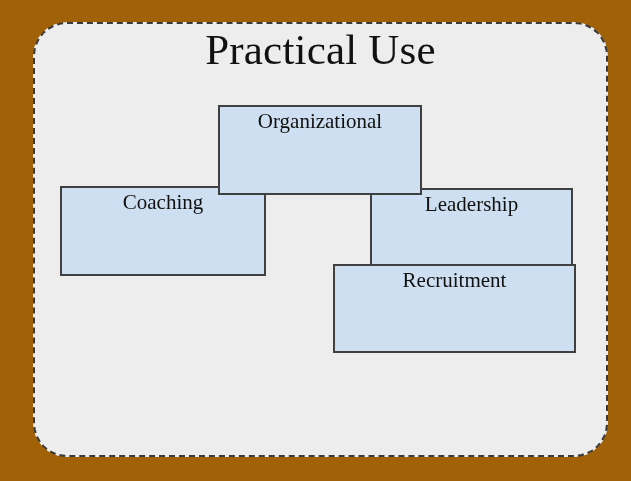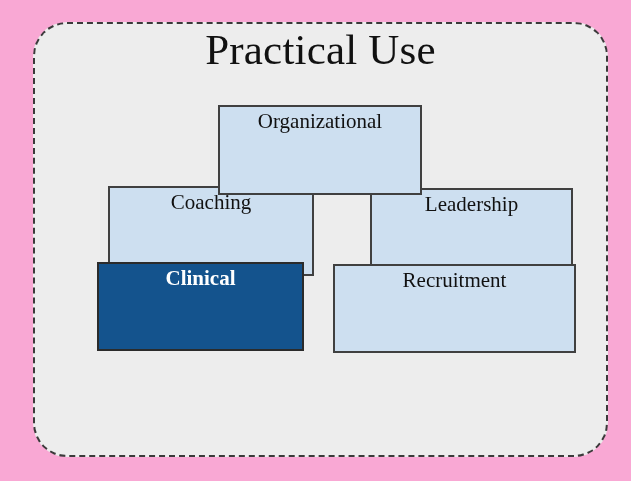--- a/index.html
+++ b/index.html
@@ -12,21 +12,21 @@
     width: 631px;
     height: 481px;
     font-family: "Liberation Serif", "DejaVu Serif", serif;
     -webkit-font-smoothing: antialiased;
   }
 
   #canvas {
     position: relative;
     width: 631px;
     height: 481px;
-    background: #f9a8d4;
+    background: #a16207;
     overflow: hidden;
   }
 
   
   .panel {
     position: absolute;
     left: 33px;
     top: 22px;
     width: 575px;
     height: 435px;
@@ -74,21 +74,21 @@
     font-weight: bold;
   }
 
   .node .node-label {
     display: block;
     width: 100%;
   }
 
   
   .node-orgdev      { left: 218px; top: 105px; width: 204px; height: 90px;  z-index: 5; }
-  .node-coaching    { left: 60px;  top: 186px; width: 206px; height: 90px;  z-index: 2; margin-left: 48px; }
+  .node-coaching    { left: 60px;  top: 186px; width: 206px; height: 90px;  z-index: 2; }
   .node-leadership  { left: 370px; top: 188px; width: 203px; height: 88px;  z-index: 2; }
   .node-recruitment { left: 333px; top: 264px; width: 243px; height: 89px;  z-index: 3; }
   .node-medium      { left: 219px; top: 352px; width: 203px; height: 77px;  z-index: 1; }
   .node-clinical    { left: 97px;  top: 262px; width: 207px; height: 89px;  z-index: 6; }
 </style>
 </head>
 <body>
 
 <div id="canvas">
 
@@ -108,17 +108,14 @@
   <div class="node node-recruitment">
     <span class="node-label">Recruitment</span>
   </div>
 
   <div class="node node-orgdev">
     <span class="node-label">
       <span>Organizational</span><br>
     </span>
   </div>
 
-  <div class="node node-clinical highlight">
-    <span class="node-label">Clinical</span>
-  </div>
 
 </div>
 
 </body></html>

